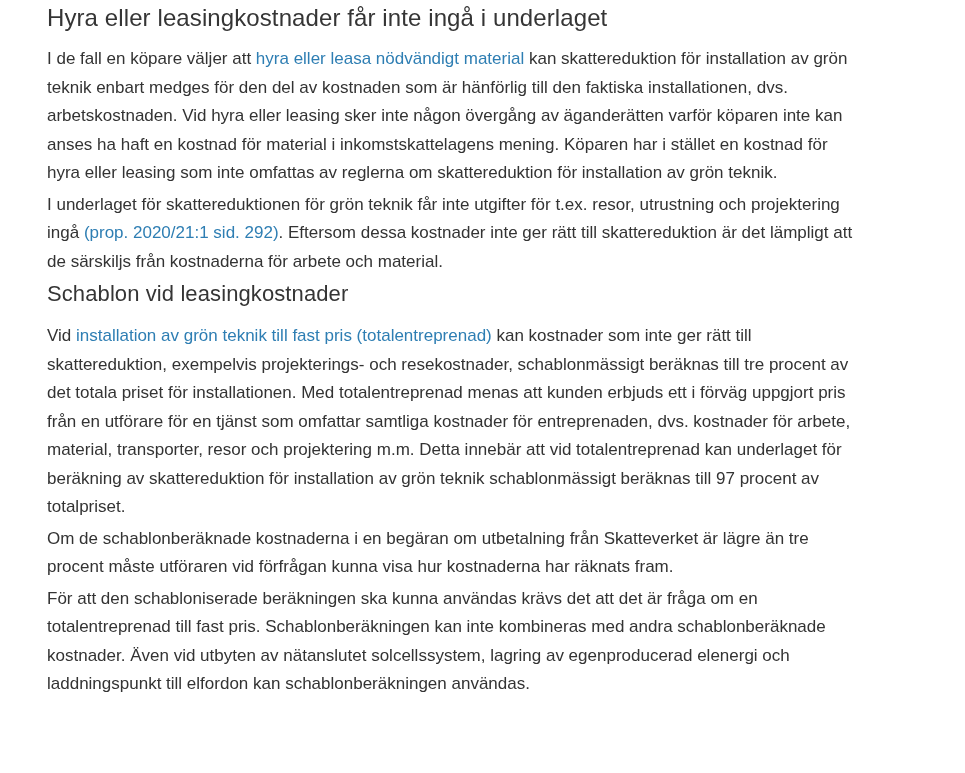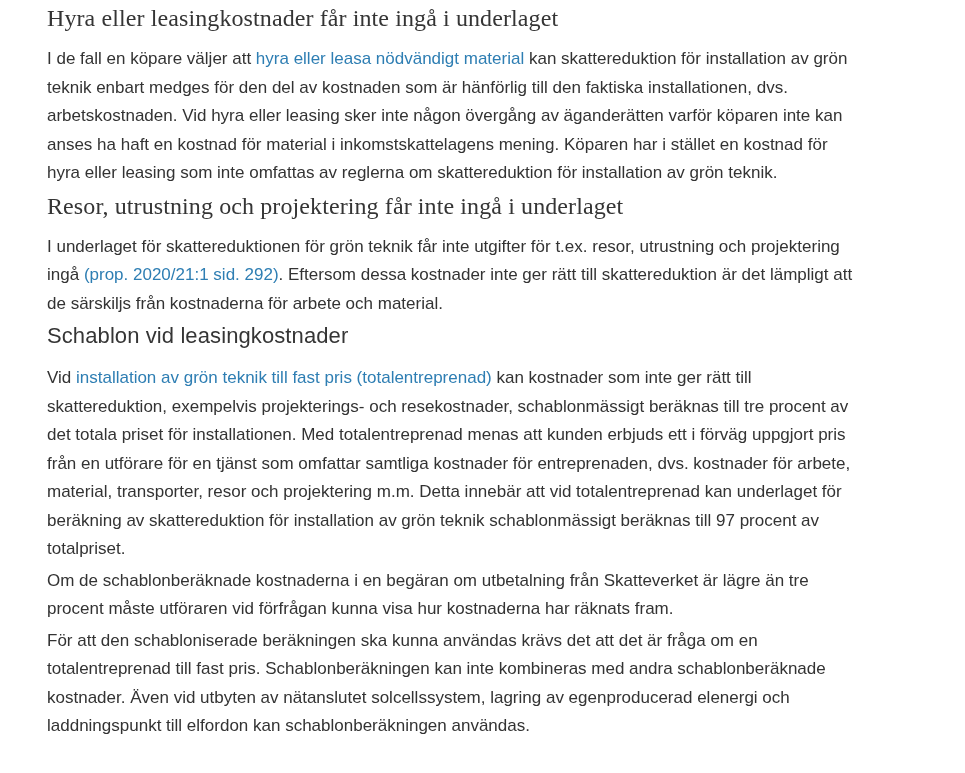--- a/index.html
+++ b/index.html
@@ -25,21 +25,20 @@
   .article .inner {
     max-width: 808px;
   }
   h2.section-heading {
     font-size: 24px;
     line-height: 30px;
     font-weight: 400;
     color: var(--heading);
     margin: 0 0 12px 0;
     letter-spacing: 0.1px;
-    font-family: Liberation Serif, serif;
   }
   h3.section-heading {
     font-size: 22px;
     line-height: 28px;
     font-weight: 400;
     color: var(--heading);
     margin: 4px 0 14px 0;
     letter-spacing: 0.1px;
   }
   p.paragraph {
@@ -54,20 +53,19 @@
     cursor: pointer;
   }
 </style>
 </head>
 <body>
 
 <main class="article">
   <div class="inner" id="sections-root">
       <h2 class="section-heading">Hyra eller leasingkostnader får inte ingå i underlaget</h2>
       <p class="paragraph"><span>I de fall en köpare väljer att </span><a href="#">hyra eller leasa nödvändigt material</a><span> kan skattereduktion för installation av grön teknik enbart medges för den del av kostnaden som är hänförlig till den faktiska installationen, dvs. arbetskostnaden. Vid hyra eller leasing sker inte någon övergång av äganderätten varför köparen inte kan anses ha haft en kostnad för material i inkomstskattelagens mening. Köparen har i stället en kostnad för hyra eller leasing som inte omfattas av reglerna om skattereduktion för installation av grön teknik.</span></p>
-      <h2 class="section-heading">Resor, utrustning och projektering får inte ingå i underlaget</h2>
       <p class="paragraph"><span>I underlaget för skattereduktionen för grön teknik får inte utgifter för t.ex. resor, utrustning och projektering ingå </span><a href="#">(prop. 2020/21:1 sid. 292)</a><span>. Eftersom dessa kostnader inte ger rätt till skattereduktion är det lämpligt att de särskiljs från kostnaderna för arbete och material.</span></p>
       <h3 class="section-heading">Schablon vid leasingkostnader</h3>
       <p class="paragraph"><span>Vid </span><a href="#">installation av grön teknik till fast pris (totalentreprenad)</a><span> kan kostnader som inte ger rätt till skattereduktion, exempelvis projekterings- och resekostnader, schablonmässigt beräknas till tre procent av det totala priset för installationen. Med totalentreprenad menas att kunden erbjuds ett i förväg uppgjort pris från en utförare för en tjänst som omfattar samtliga kostnader för entreprenaden, dvs. kostnader för arbete, material, transporter, resor och projektering m.m. Detta innebär att vid totalentreprenad kan underlaget för beräkning av skattereduktion för installation av grön teknik schablonmässigt beräknas till 97 procent av totalpriset.</span></p>
       <p class="paragraph"><span>Om de schablonberäknade kostnaderna i en begäran om utbetalning från Skatteverket är lägre än tre procent måste utföraren vid förfrågan kunna visa hur kostnaderna har räknats fram.</span></p>
       <p class="paragraph"><span>För att den schabloniserade beräkningen ska kunna användas krävs det att det är fråga om en totalentreprenad till fast pris. Schablonberäkningen kan inte kombineras med andra schablonberäknade kostnader. Även vid utbyten av nätanslutet solcellssystem, lagring av egenproducerad elenergi och laddningspunkt till elfordon kan schablonberäkningen användas.</span></p>
     </div>
 </main>
 
 </body></html>

